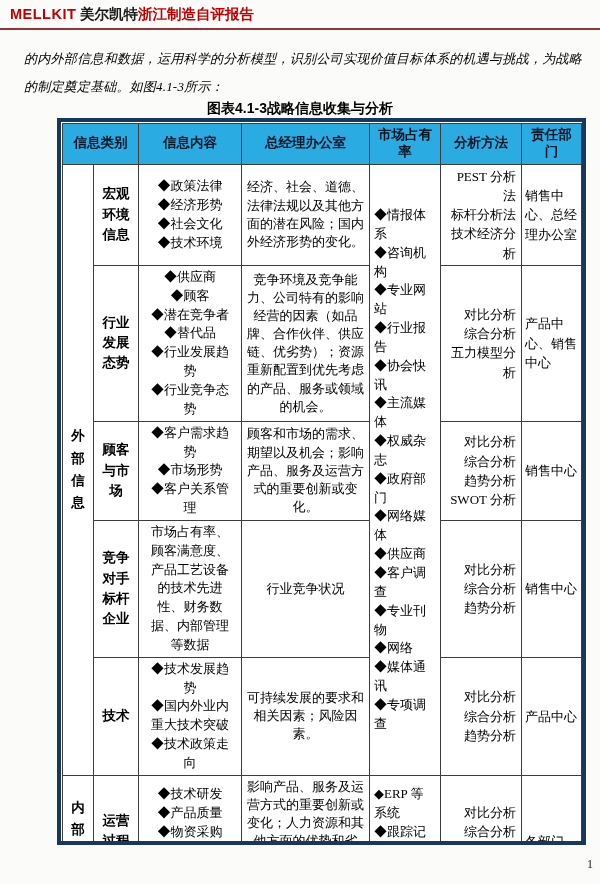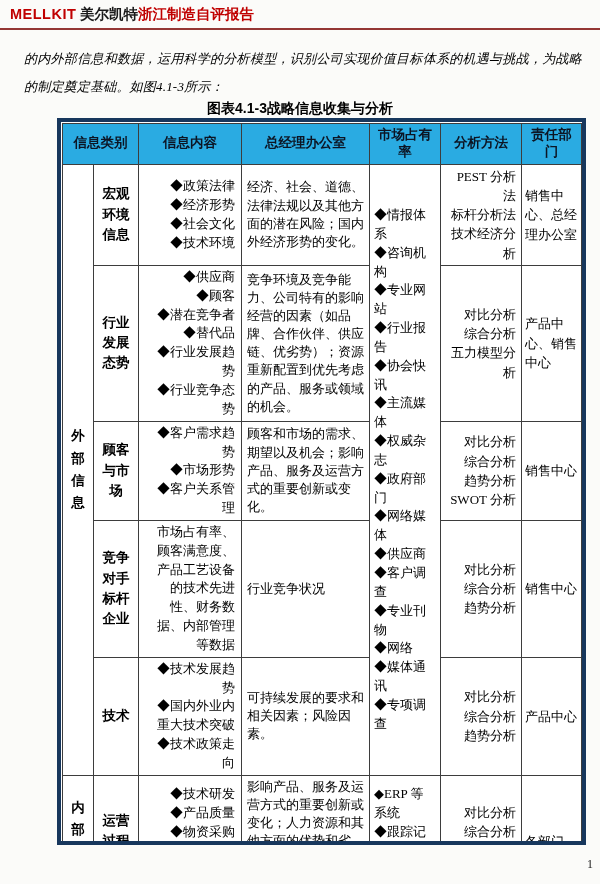--- a/index.html
+++ b/index.html
@@ -36,22 +36,22 @@
        font-family:"Liberation Sans", sans-serif;
        font-size:13.5px; font-weight:bold; line-height:1.25;
        text-align:center; padding:3px 5px; }
   tr.hrow  { height:33px; }
   tr.r1 { height:90px; } tr.r2 { height:155px; } tr.r3 { height:86px; }
   tr.r4 { height:119px; } tr.r5 { height:102px; } tr.r6 { height:132px; }
   td.vlabel { font-family:"Liberation Sans", sans-serif; font-weight:bold;
               font-size:13.5px; text-align:center; padding:2px; line-height:1.65;margin-top:27px; }
   td.cat { font-family:"Liberation Sans", sans-serif; font-weight:bold;
            font-size:13.5px; text-align:center; padding:2px; line-height:1.5; }
-  td.content  { white-space:pre-line; text-align:right; padding:2px 6px; line-height:1.45; }
-  td.factors  { white-space:pre-line; text-align:left; padding:2px 5px; line-height:1.40; }
+  td.content  { white-space:pre-line; text-align:center; padding:2px 6px; line-height:1.45; }
+  td.factors  { white-space:pre-line; text-align:center; padding:2px 5px; line-height:1.40; }
   td.channels { white-space:pre-line; text-align:left; padding:2px 4px; line-height:1.45; }
   td.methods  { white-space:pre-line; text-align:right; padding:2px 5px; line-height:1.48; }
   td.dept     { white-space:pre-line; text-align:left; padding:2px 3px; line-height:1.5; }
   
   .page-num { position:absolute; right:7px; bottom:12px; font-size:12px; color:#222; }
 </style>
 </head>
 <body>
 
 <div class="hdr">

